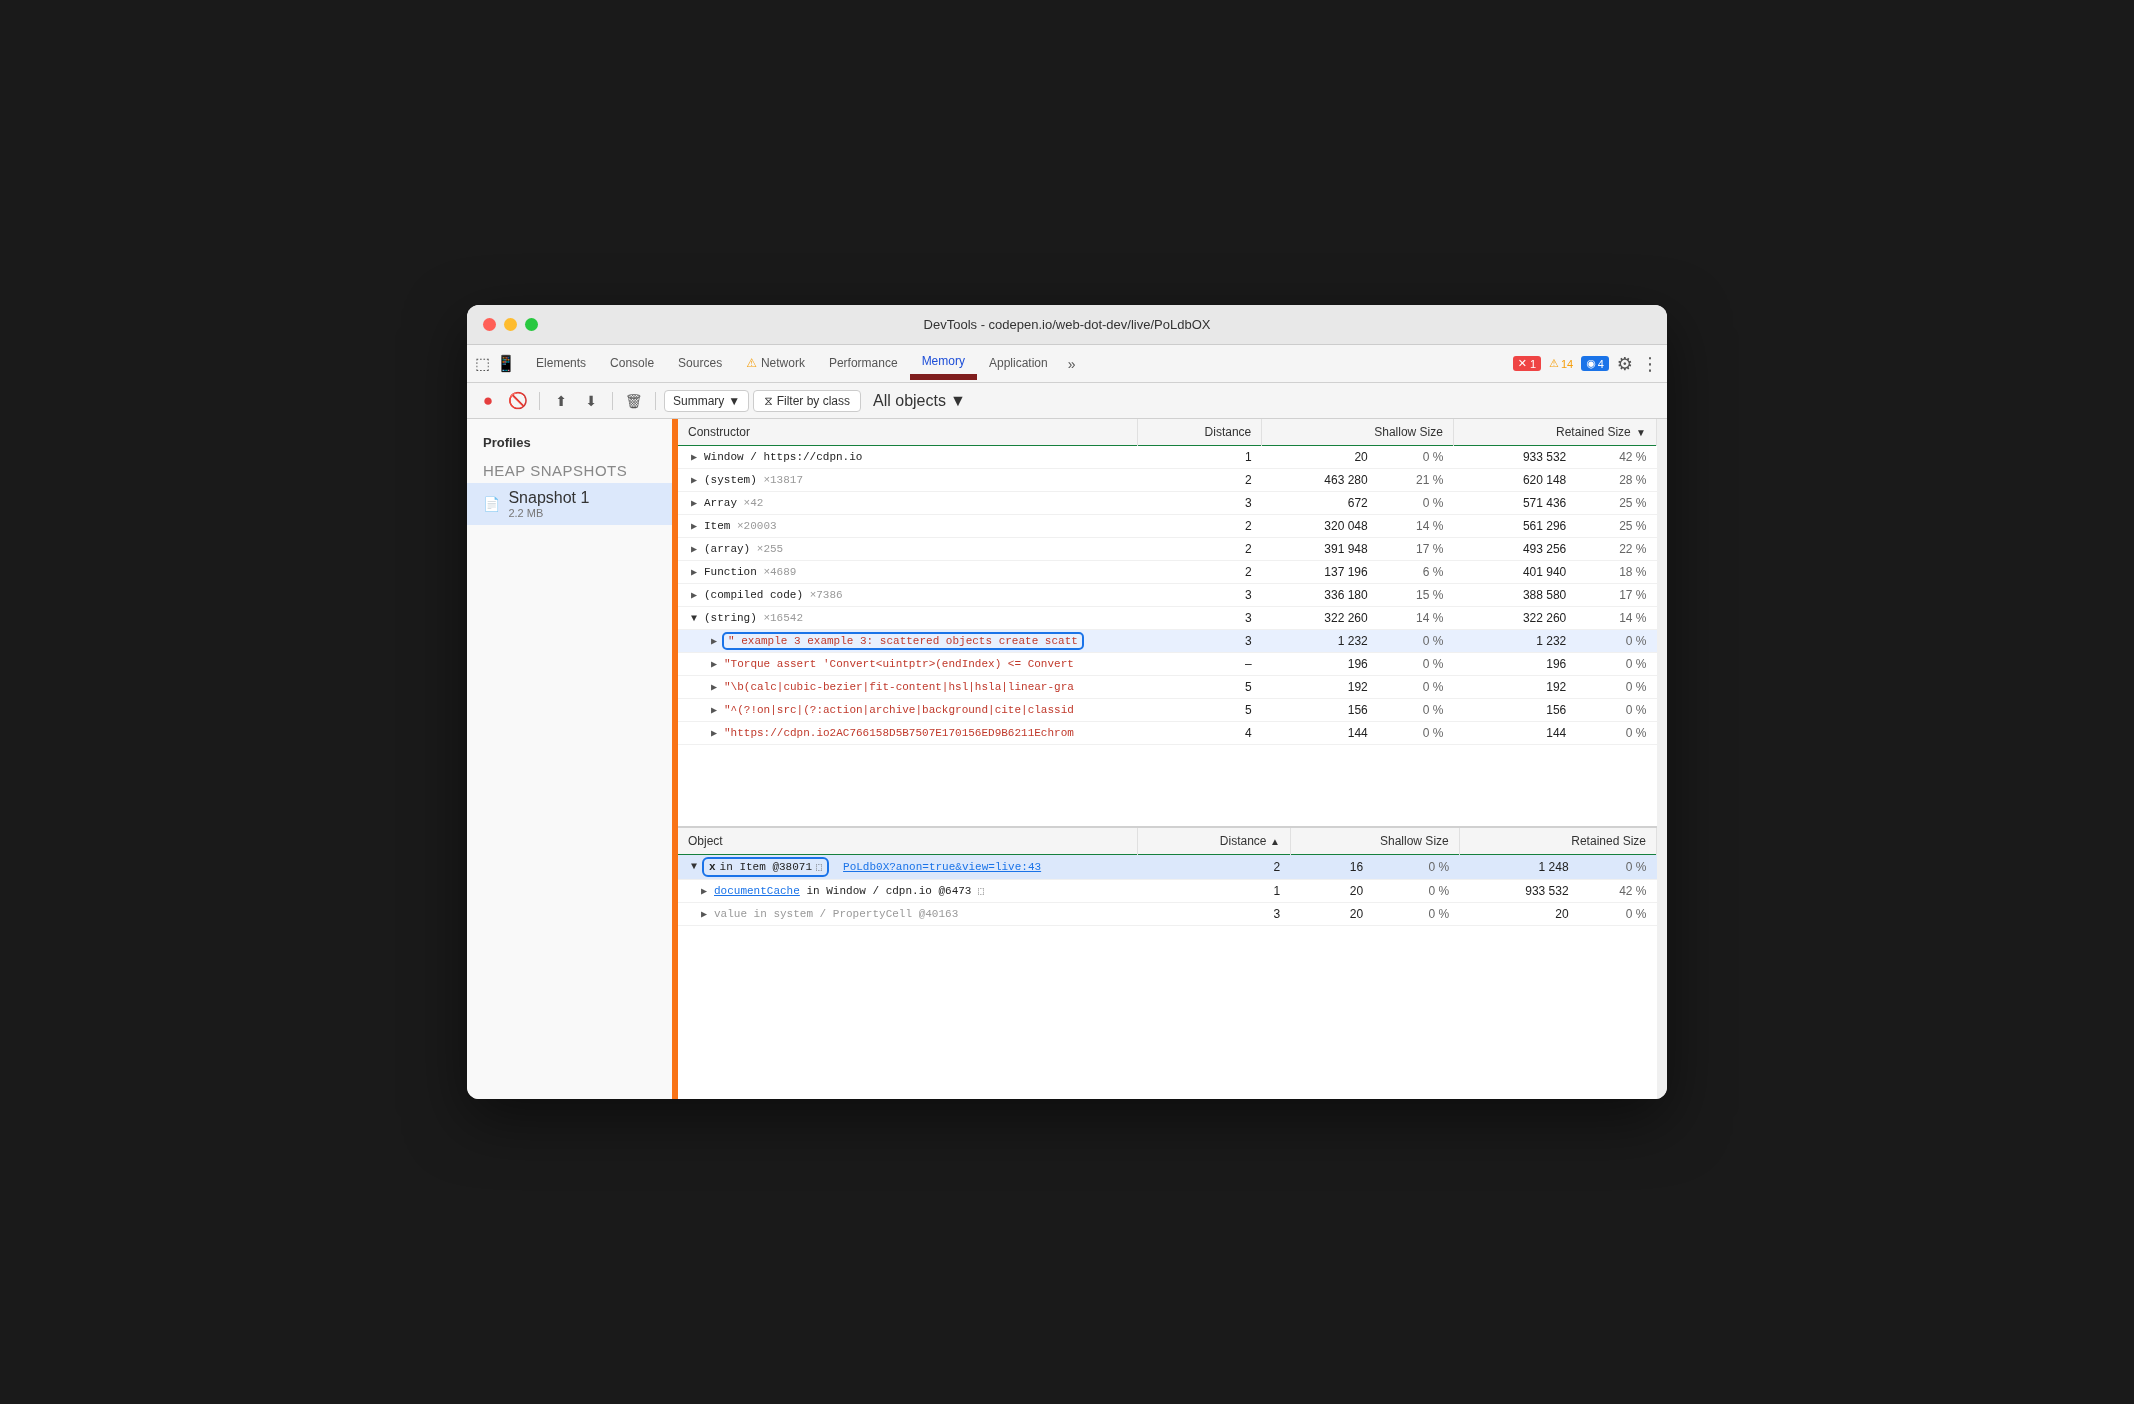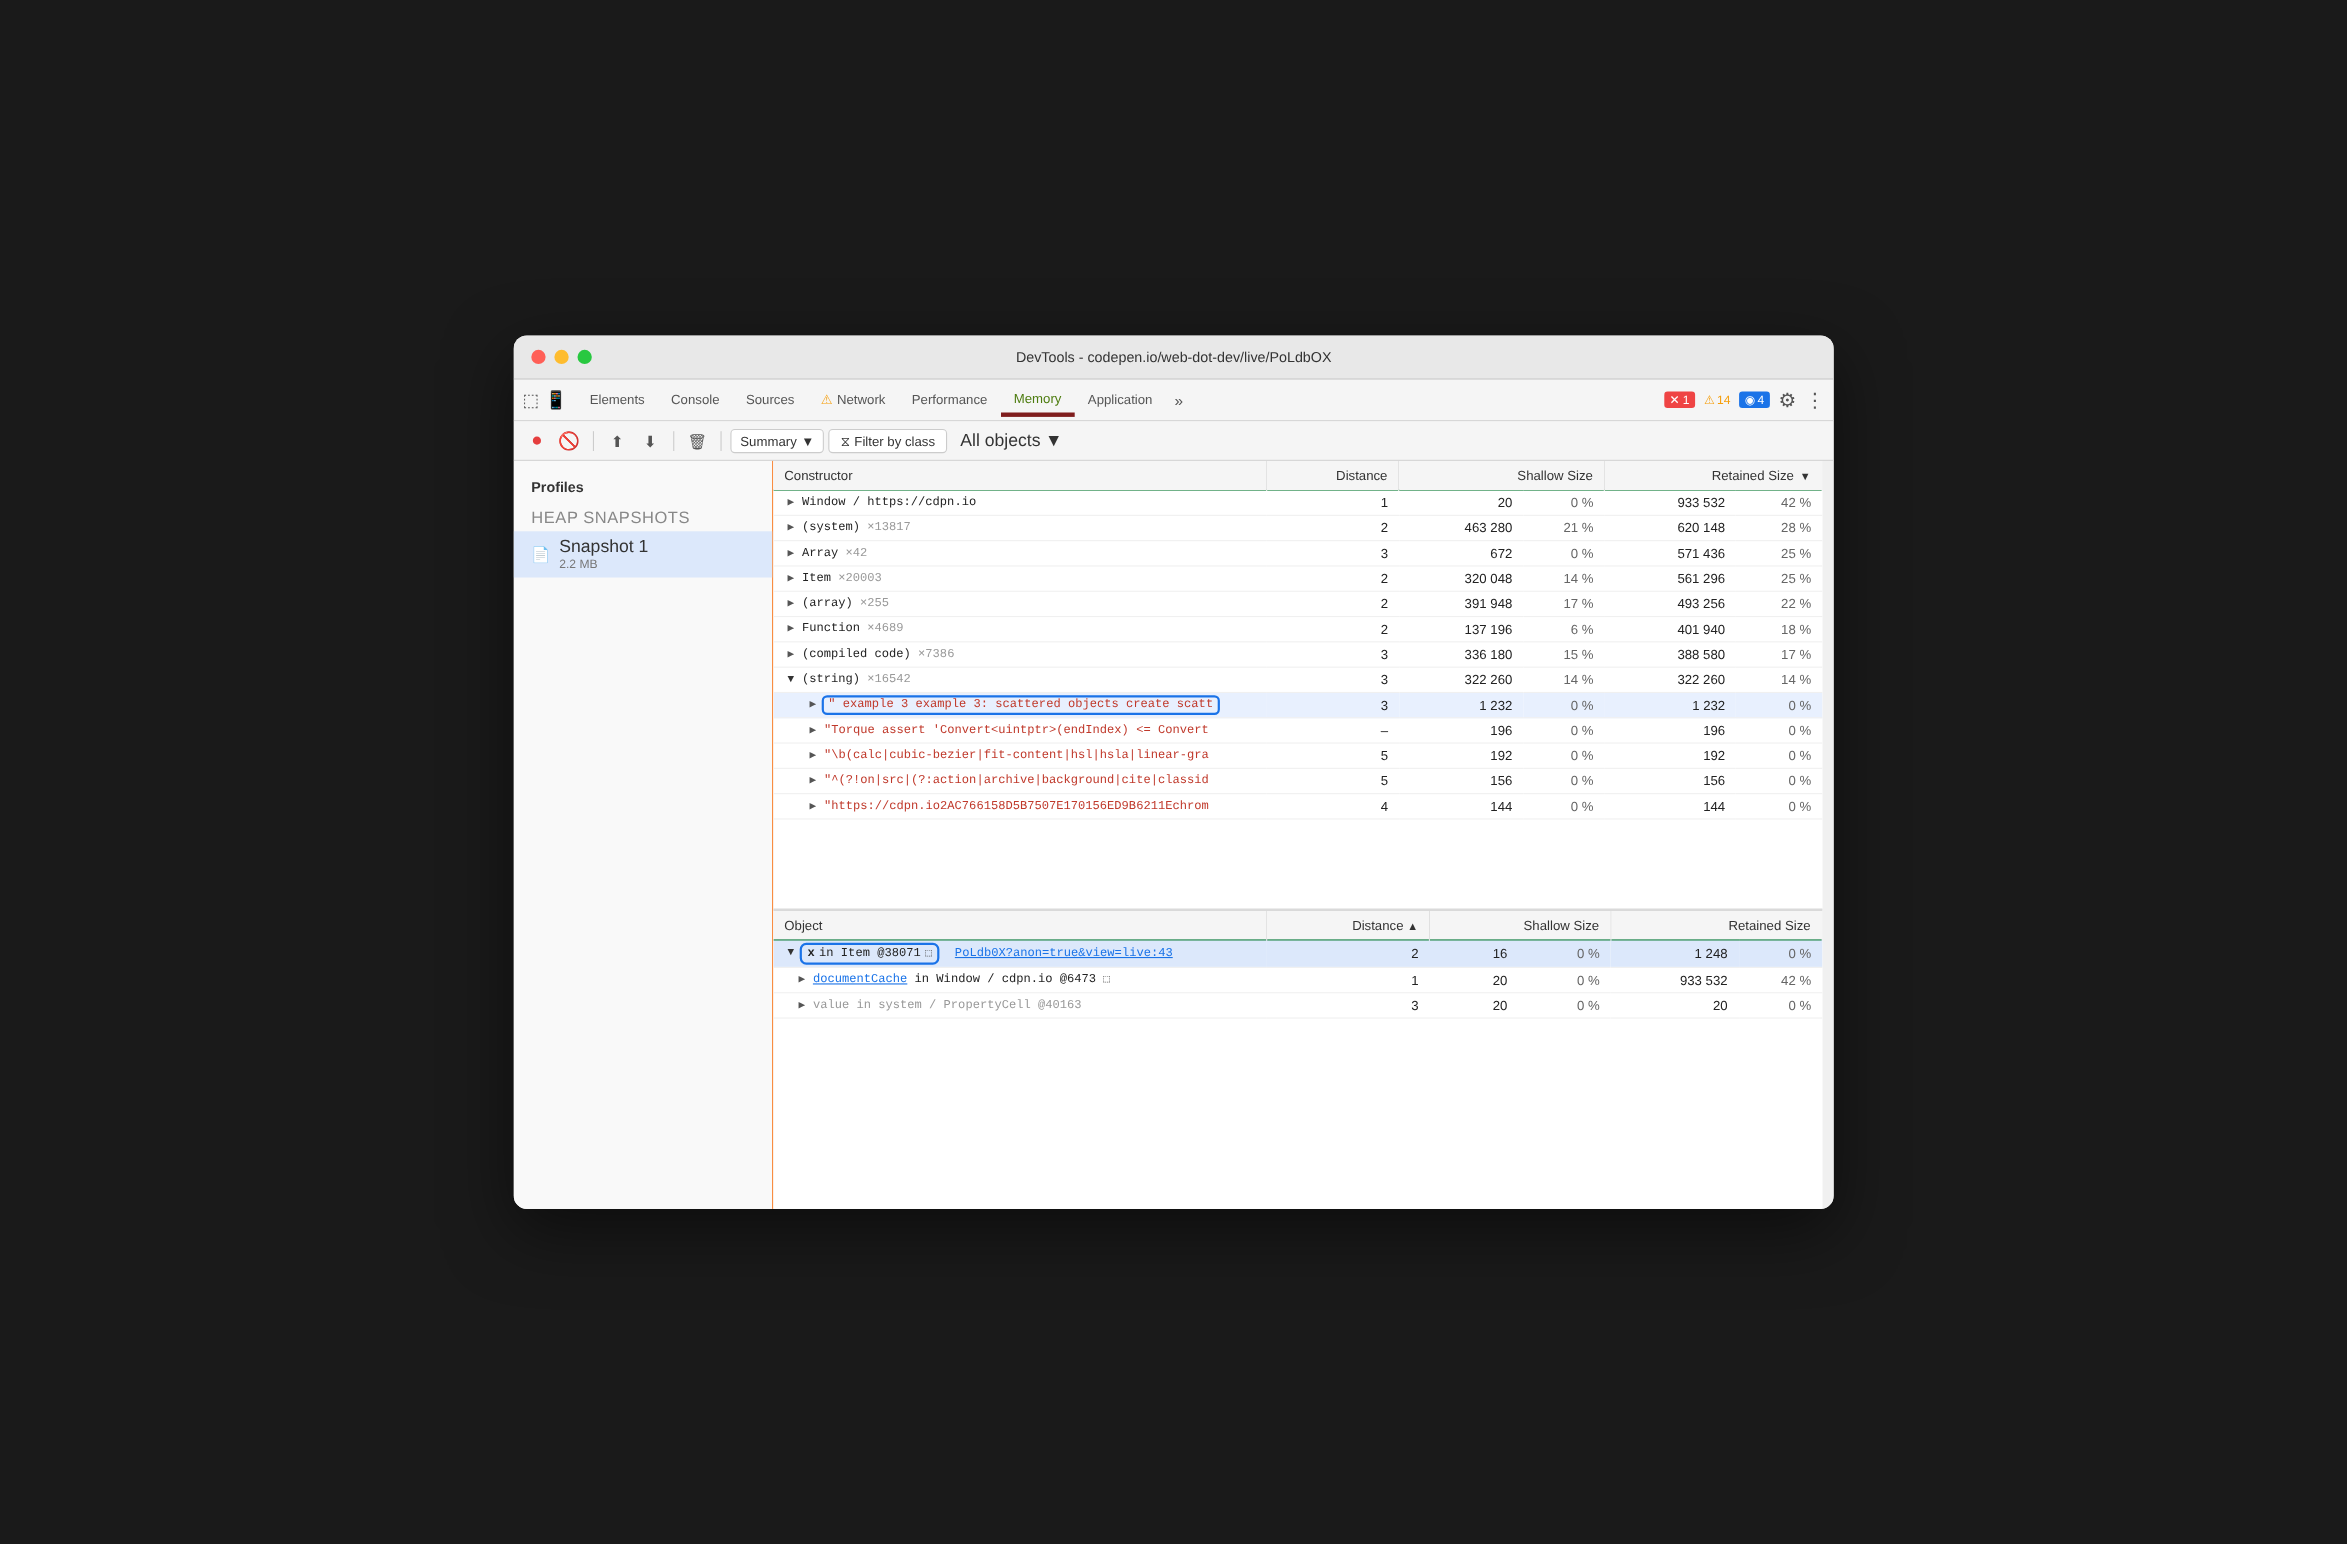--- a/index.html
+++ b/index.html
@@ -55,22 +55,22 @@
     }
     .devtools-tab {
       padding: 6px 12px;
       font-size: 12px;
       color: #555;
       cursor: pointer;
       border-bottom: 2px solid transparent;
       white-space: nowrap;
     }
     .devtools-tab.active {
-      color: #4d7c0f;
-      border-bottom: 4px solid #7f1d1d;
+      color: #1d4ed8;
+      border-bottom: 6px solid #7f1d1d;
     }
     .tab-right {
       margin-left: auto;
       display: flex;
       align-items: center;
       gap: 8px;
     }
     .error-badge {
       background: #ef4444;
       color: white;
@@ -145,23 +145,23 @@
       font-size: 16px;
       color: #333;
       cursor: pointer;
       gap: 4px;
     }
     .main-content {
       display: flex;
       height: 680px;
     }
     .sidebar {
-      width: 236px;
+      width: 211px;
       background: #f9f9f9;
-      border-right: 1px solid #f97316;
+      border-right: 6px solid #f97316;
       padding: 12px 0;
     }
     .sidebar-title {
       padding: 4px 16px 8px;
       font-size: 13px;
       font-weight: 600;
       color: #333;
     }
     .sidebar-section-label {
       padding: 4px 16px;

